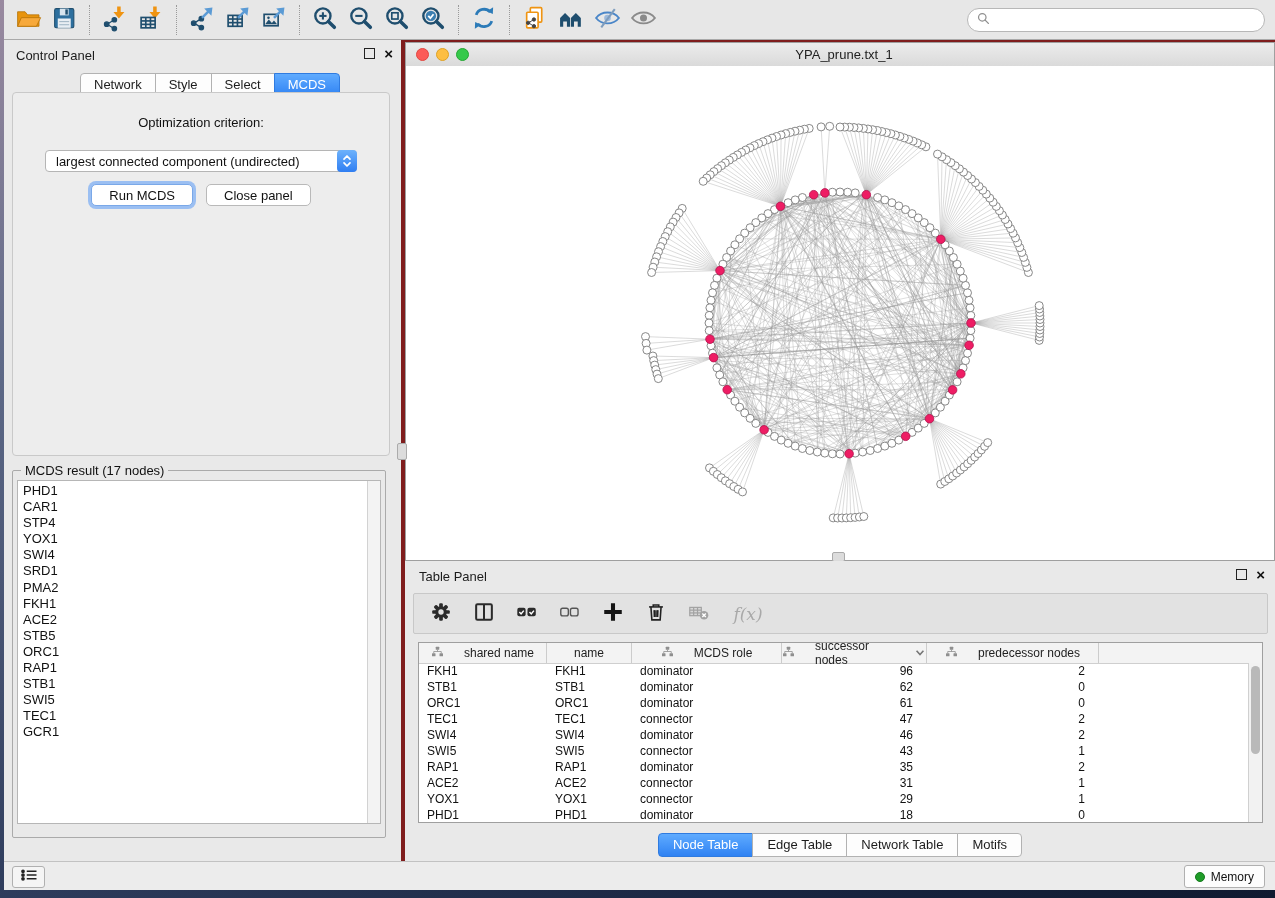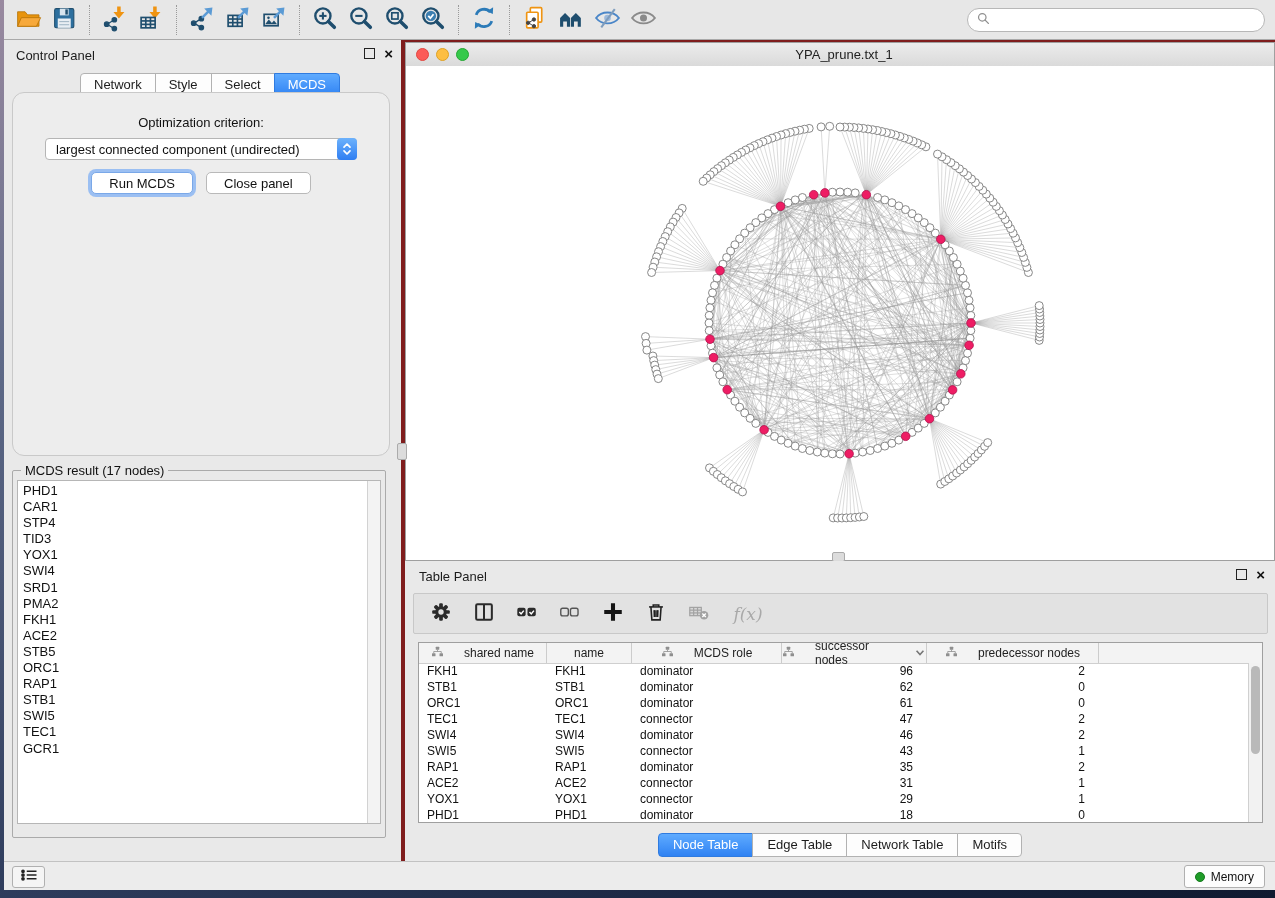--- a/index.html
+++ b/index.html
@@ -25,23 +25,23 @@
   .mini-icons{position:absolute;right:8px;top:8px;display:flex;gap:9px;align-items:center;}
   .float-box{width:9px;height:9px;border:1.4px solid #222;display:inline-block;}
   .x-glyph{font-size:15px;font-weight:bold;color:#111;line-height:11px;}
   .cp-tabs{position:absolute;left:76px;top:33px;display:flex;}
   .cp-tab{font-size:13px;color:#1c1c1c;background:#fdfdfd;border:1px solid #b2b2b2;margin-left:-1px;
     padding:3px 13px 4px;cursor:default;}
   .cp-tab:first-child{border-radius:4px 0 0 4px;margin-left:0;}
   .cp-tab:last-child{border-radius:0 4px 4px 0;}
   .cp-tab.active{background:linear-gradient(#5fabff,#2f82f3);color:#fff;border-color:#2f7be0;}
   .cp-card{position:absolute;left:8px;top:52px;width:378px;height:364px;background:#ededed;
-    border:1px solid #c9c9c9;border-radius:12px;box-sizing:border-box;}
+    border:1px solid #c9c9c9;border-radius:4px;box-sizing:border-box;}
   .opt-label{text-align:center;margin-top:22px;font-size:13px;color:#111;}
-  .mac-select{position:relative;margin:8px auto 0;width:312px;height:22px;background:#fff;
+  .mac-select{position:relative;margin:20px auto 0;width:312px;height:22px;background:#fff;
     border:1px solid #b5b5b5;border-radius:4px;box-sizing:border-box;display:flex;align-items:center;}
   .mac-select .val{flex:1;font-size:13px;padding-left:10px;color:#111;white-space:nowrap;}
   .stepper{width:20px;height:22px;margin:-1px -1px 0 0;border-radius:4px;
     background:linear-gradient(#6db2fc,#2f7ef2);display:flex;align-items:center;justify-content:center;}
   .btn-row{display:flex;justify-content:center;gap:13px;margin-top:12px;}
   .mac-btn{height:22px;padding:0 17px;font-size:13px;color:#111;background:#fff;
     border:1px solid #b9b9b9;border-radius:5px;font-family:"Liberation Sans",sans-serif;}
   .mac-btn.focused{box-shadow:0 0 0 3px rgba(100,160,245,.6);border-color:#7aa8e8;}
   .mcds-fieldset{position:absolute;left:8px;top:423px;width:374px;height:375px;margin:0;
     border:1px solid #aaa;border-radius:2px;padding:2px 4px 6px;box-sizing:border-box;background:#e9e9e9;}
@@ -307,21 +307,20 @@
         <button class="mac-btn">Close panel</button>
       </div>
     </div>
     <fieldset class="mcds-fieldset">
       <legend>MCDS result (17 nodes)</legend>
       <div class="mcds-listwrap">
         <div class="mcds-list" id="mcds-list">
             <div class="mcds-item">PHD1</div>
             <div class="mcds-item">CAR1</div>
             <div class="mcds-item">STP4</div>
-            <div class="mcds-item">TID3</div>
             <div class="mcds-item">YOX1</div>
             <div class="mcds-item">SWI4</div>
             <div class="mcds-item">SRD1</div>
             <div class="mcds-item">PMA2</div>
             <div class="mcds-item">FKH1</div>
             <div class="mcds-item">ACE2</div>
             <div class="mcds-item">STB5</div>
             <div class="mcds-item">ORC1</div>
             <div class="mcds-item">RAP1</div>
             <div class="mcds-item">STB1</div>

